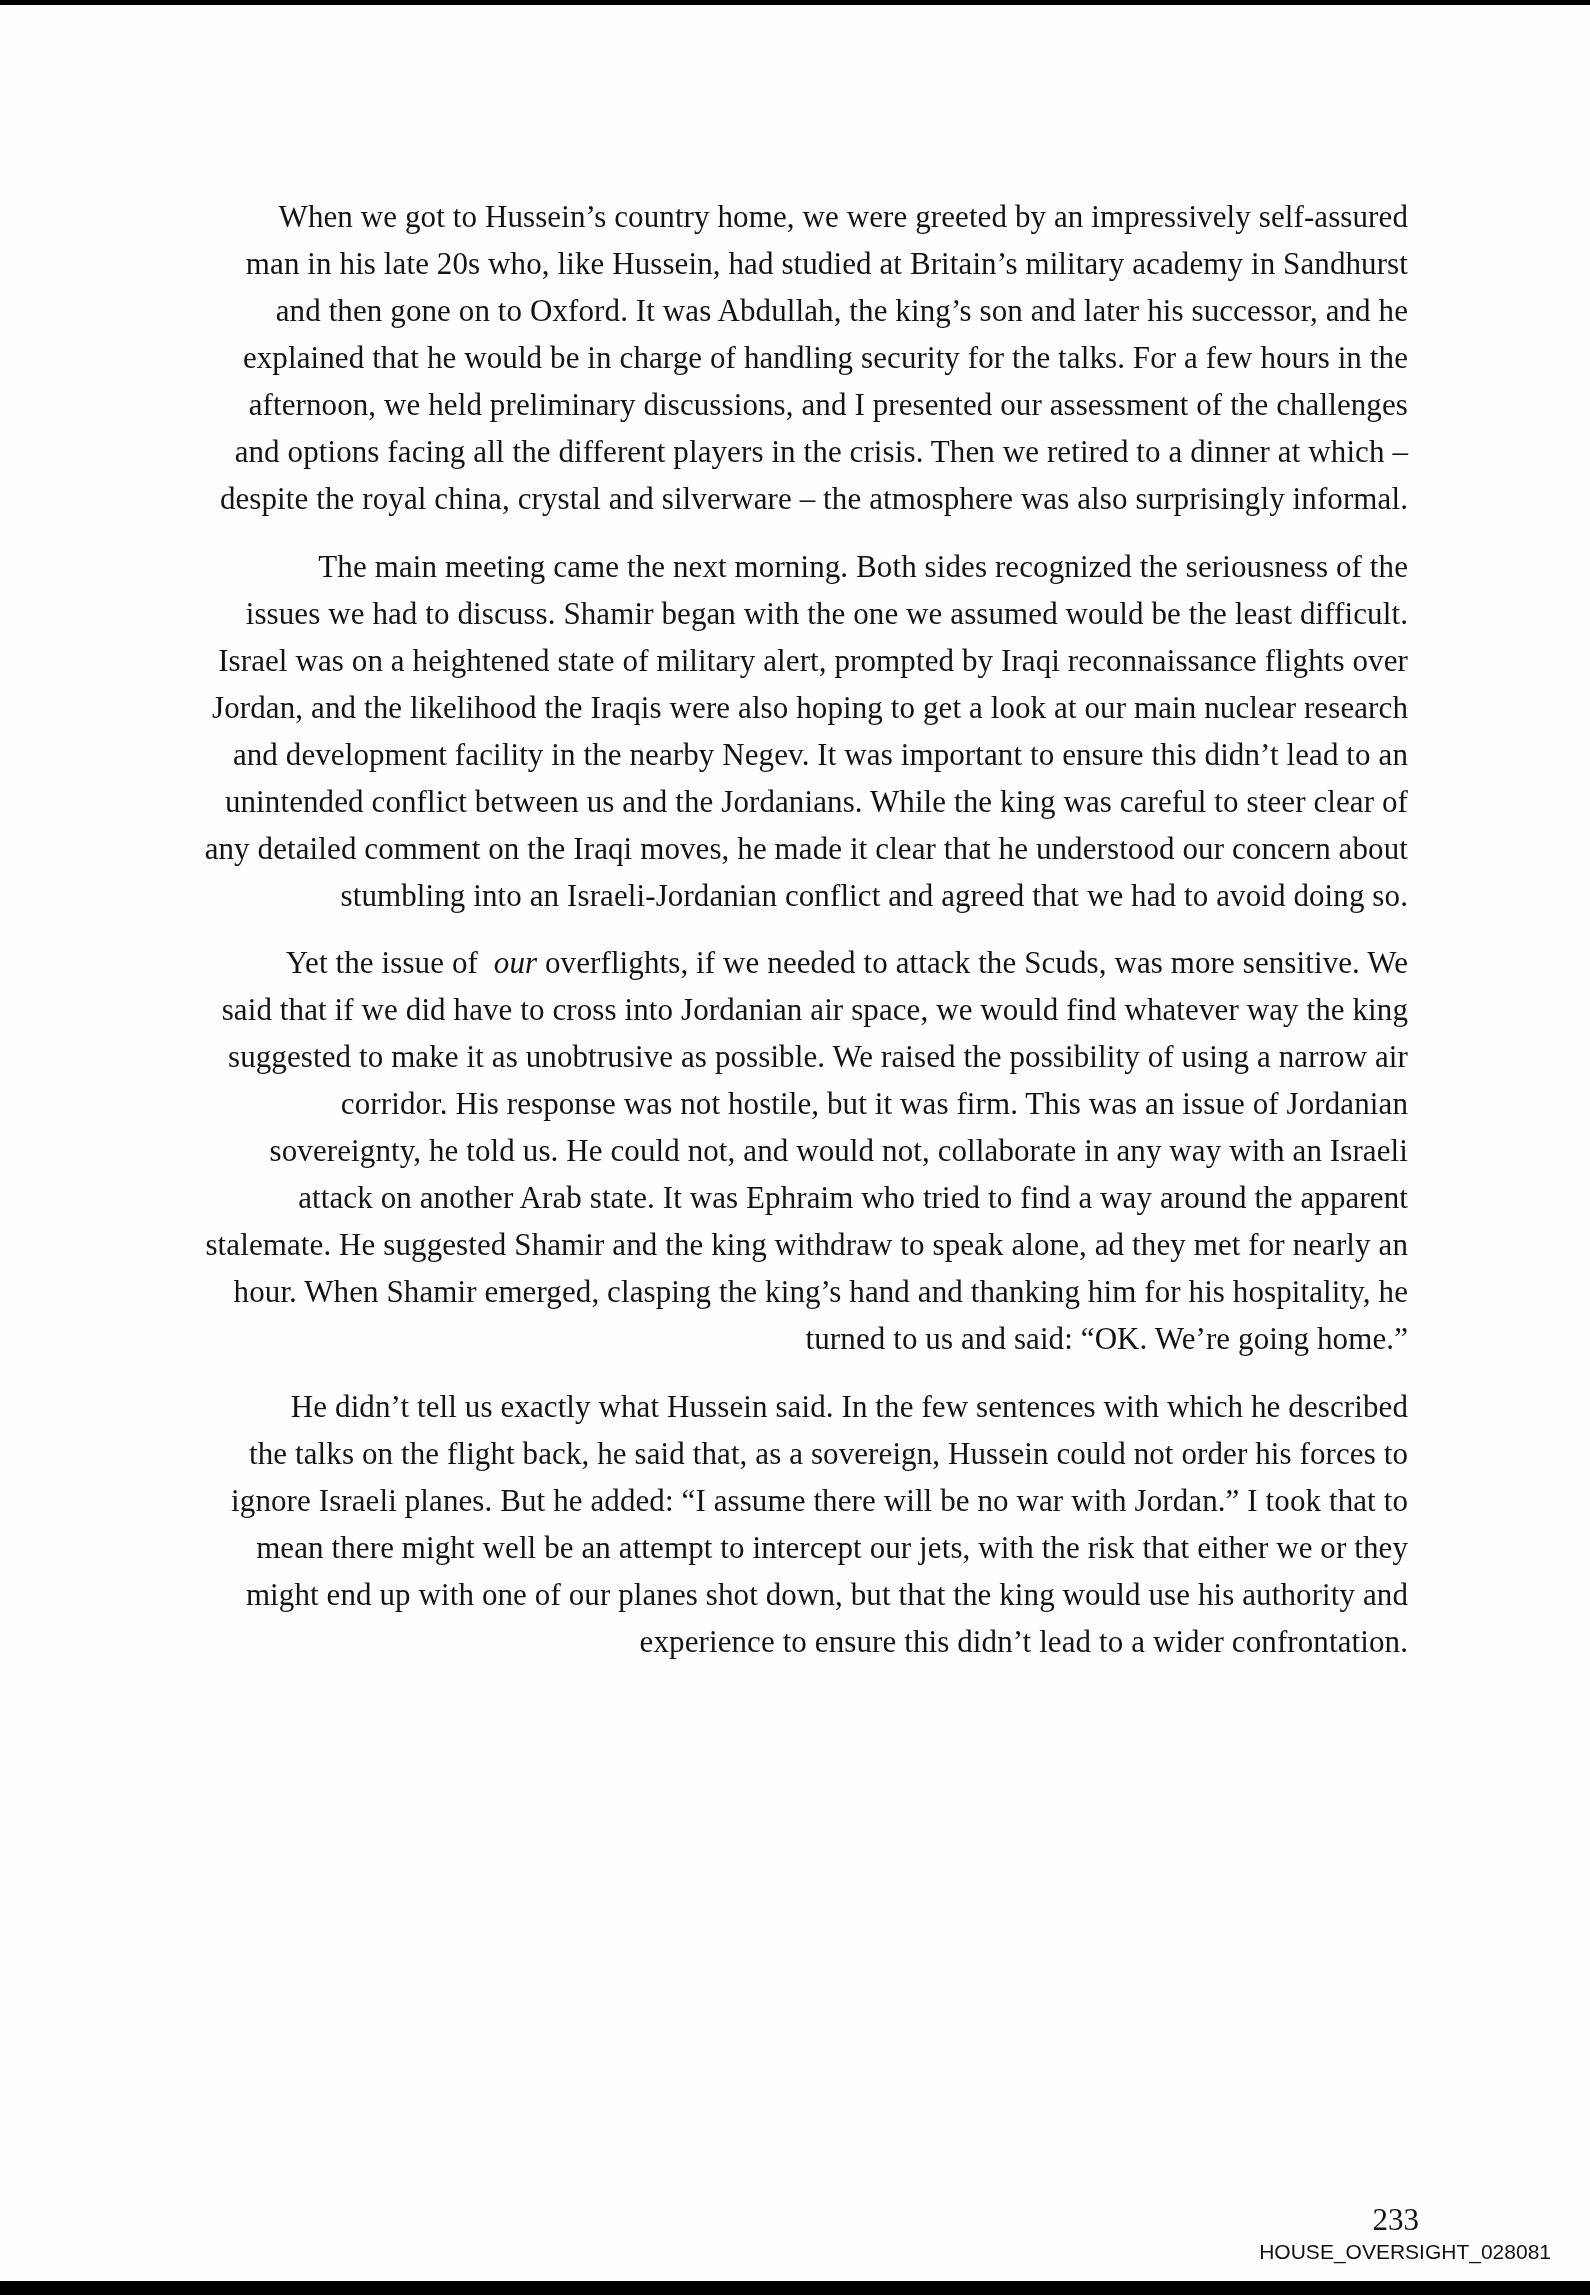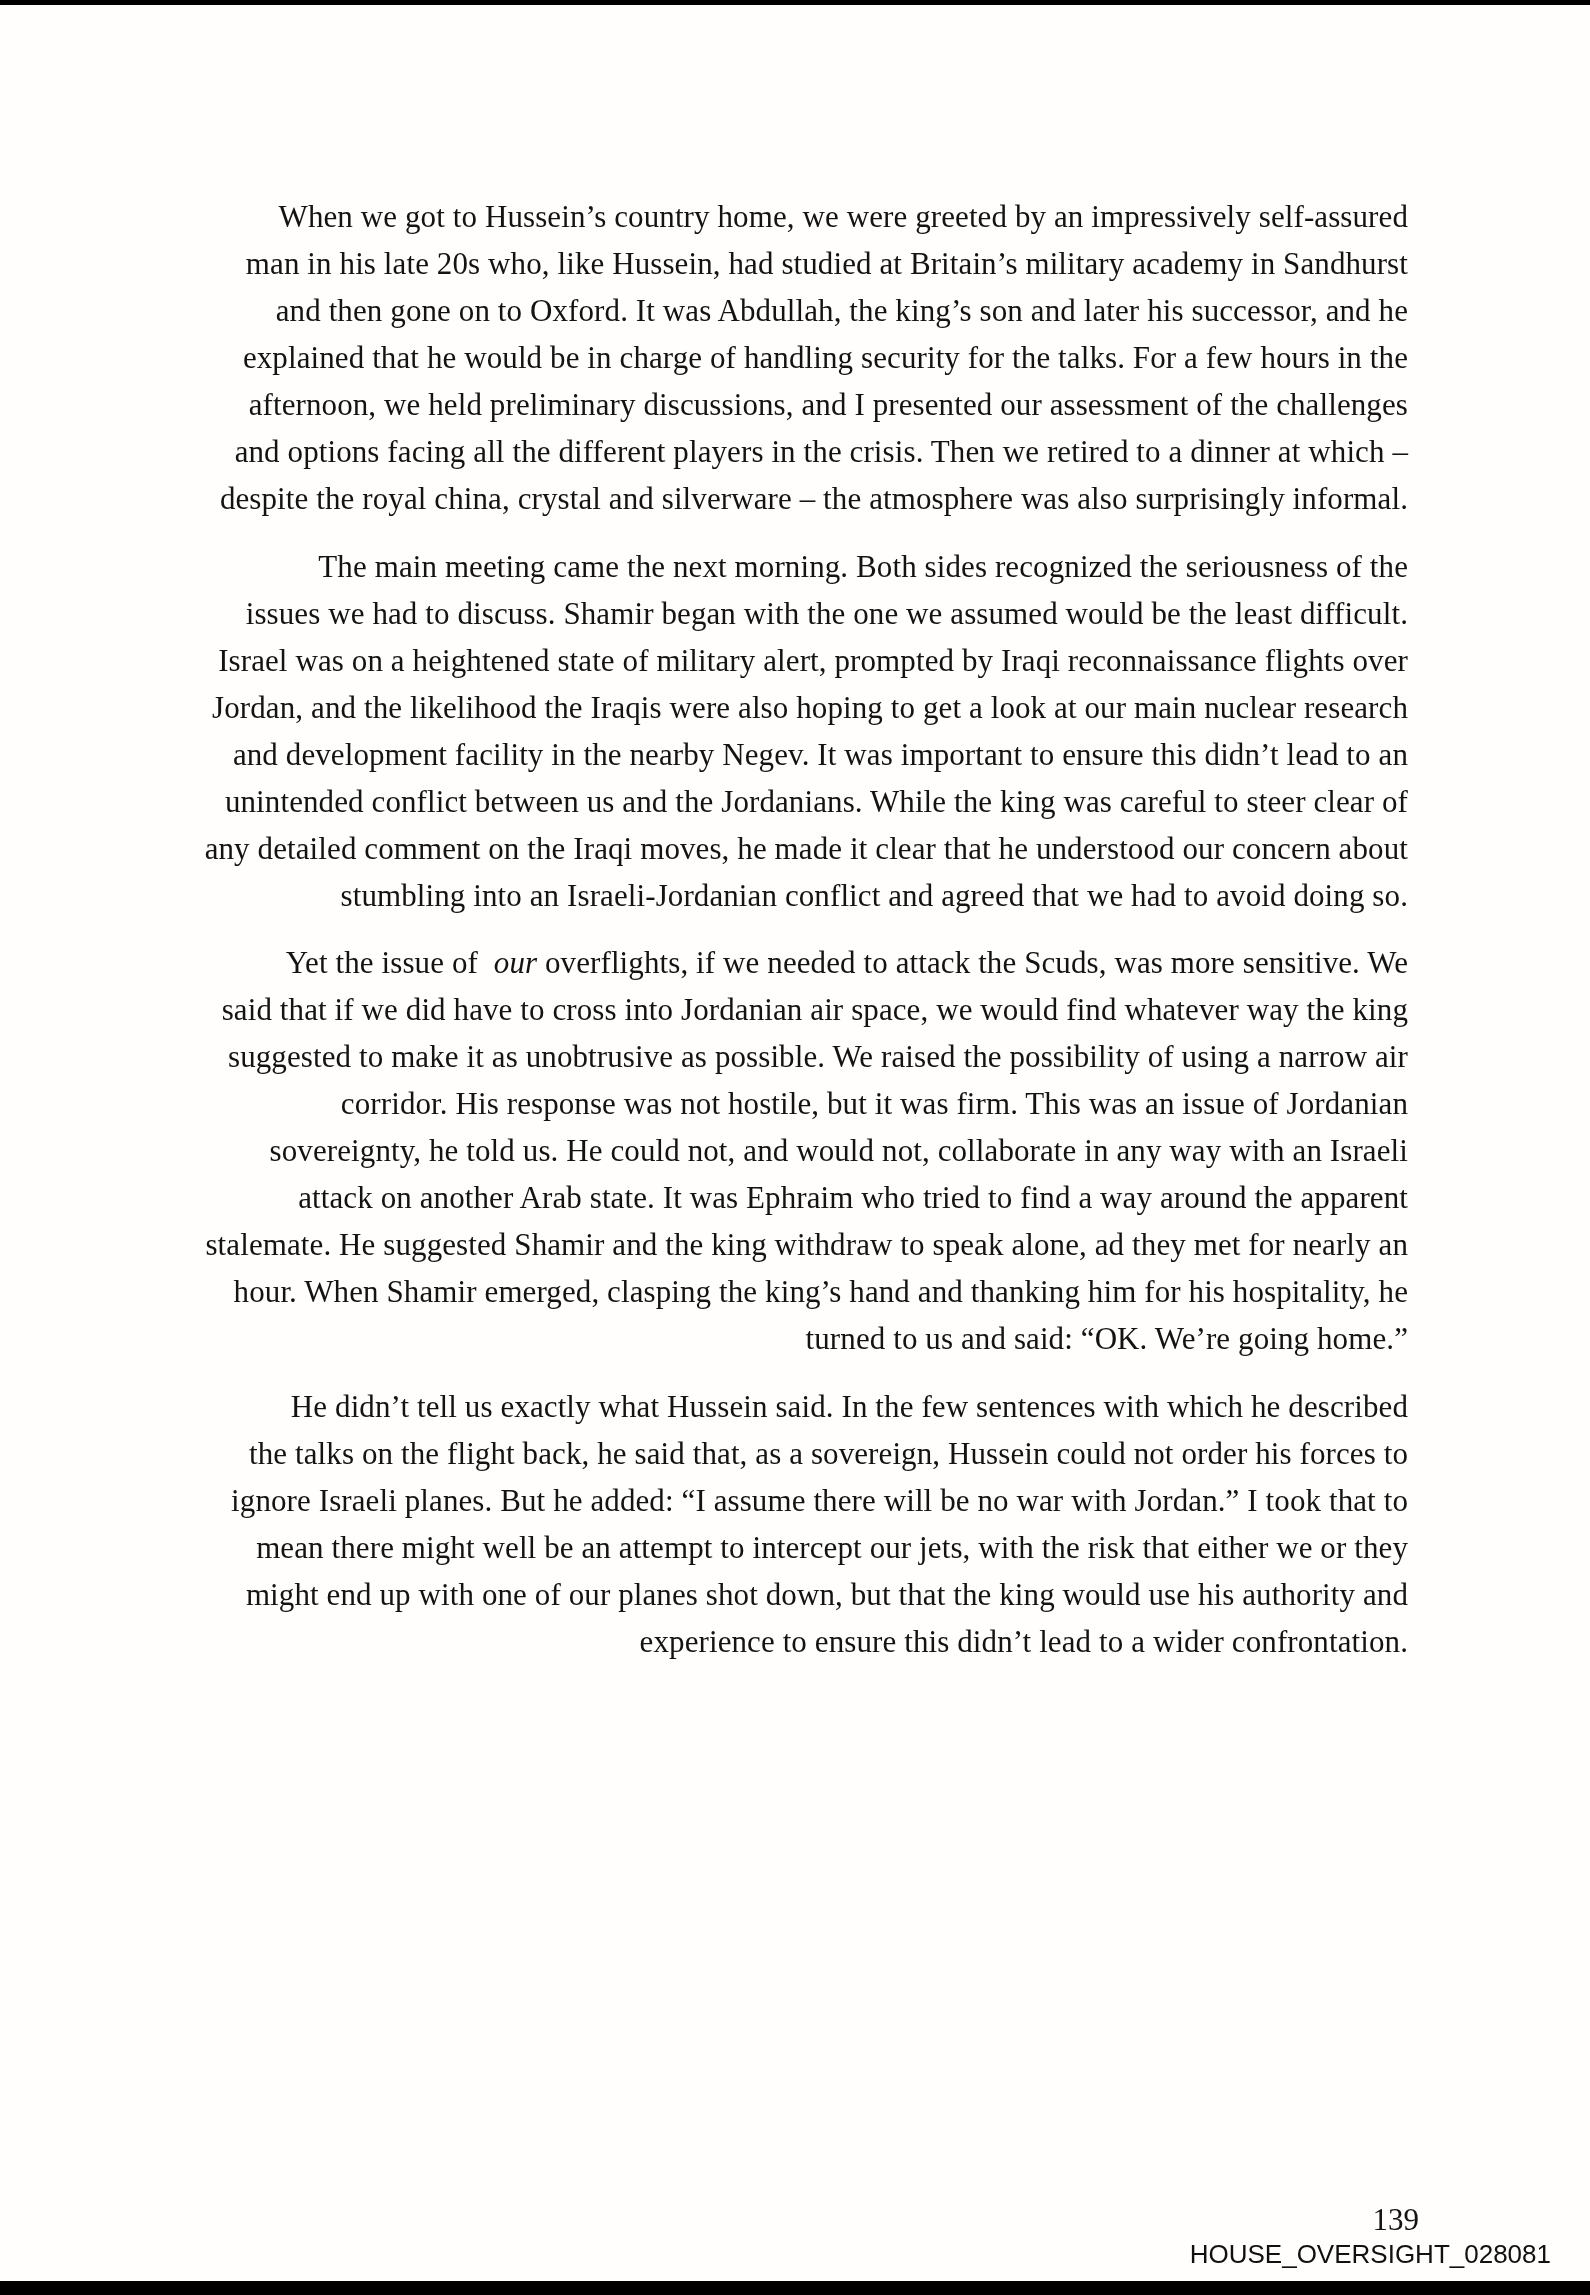--- a/index.html
+++ b/index.html
@@ -57,37 +57,37 @@
     right: 172px;
     font-size: 31px;
     line-height: 1;
     color: #131313;
   }
   .footer-stamp {
     position: absolute;
     top: 2241px;
     right: 40px;
     font-family: "Liberation Sans", "DejaVu Sans", sans-serif;
-    font-size: 26px;
+    font-size: 21px;
     line-height: 1;
     color: #101010;
   }
 </style>
 </head>
 <body>
 
 <div class="page">
   <div class="edge-top"></div>
 
   <div class="content">
       <p><span>When we got to Hussein’s country home, we were greeted by an impressively self-assured man in his late 20s who, like Hussein, had studied at Britain’s military academy in Sandhurst and then gone on to Oxford. It was Abdullah, the king’s son and later his successor, and he explained that he would be in charge of handling security for the talks. For a few hours in the afternoon, we held preliminary discussions, and I presented our assessment of the challenges and options facing all the different players in the crisis. Then we retired to a dinner at which – despite the royal china, crystal and silverware – the atmosphere was also surprisingly informal.</span></p>
       <p><span>The main meeting came the next morning. Both sides recognized the seriousness of the issues we had to discuss. Shamir began with the one we assumed would be the least difficult. Israel was on a heightened state of military alert, prompted by Iraqi reconnaissance flights over Jordan, and the likelihood the Iraqis were also hoping to get a look at our main nuclear research and development facility in the nearby Negev. It was important to ensure this didn’t lead to an unintended conflict between us and the Jordanians. While the king was careful to steer clear of any detailed comment on the Iraqi moves, he made it clear that he understood our concern about stumbling into an Israeli-Jordanian conflict and agreed that we had to avoid doing so.</span></p>
       <p><span>Yet the issue of </span><em>our</em><span> overflights, if we needed to attack the Scuds, was more sensitive. We said that if we did have to cross into Jordanian air space, we would find whatever way the king suggested to make it as unobtrusive as possible. We raised the possibility of using a narrow air corridor. His response was not hostile, but it was firm. This was an issue of Jordanian sovereignty, he told us. He could not, and would not, collaborate in any way with an Israeli attack on another Arab state. It was Ephraim who tried to find a way around the apparent stalemate. He suggested Shamir and the king withdraw to speak alone, ad they met for nearly an hour. When Shamir emerged, clasping the king’s hand and thanking him for his hospitality, he turned to us and said: “OK. We’re going home.”</span></p>
       <p><span>He didn’t tell us exactly what Hussein said. In the few sentences with which he described the talks on the flight back, he said that, as a sovereign, Hussein could not order his forces to ignore Israeli planes. But he added: “I assume there will be no war with Jordan.” I took that to mean there might well be an attempt to intercept our jets, with the risk that either we or they might end up with one of our planes shot down, but that the king would use his authority and experience to ensure this didn’t lead to a wider confrontation.</span></p>
     </div>
 
-  <div class="page-number">139</div>
+  <div class="page-number">233</div>
 
   <div class="footer-stamp">HOUSE_OVERSIGHT_028081</div>
 
   <div class="edge-bottom"></div>
 </div>
 
 
 </body></html>

